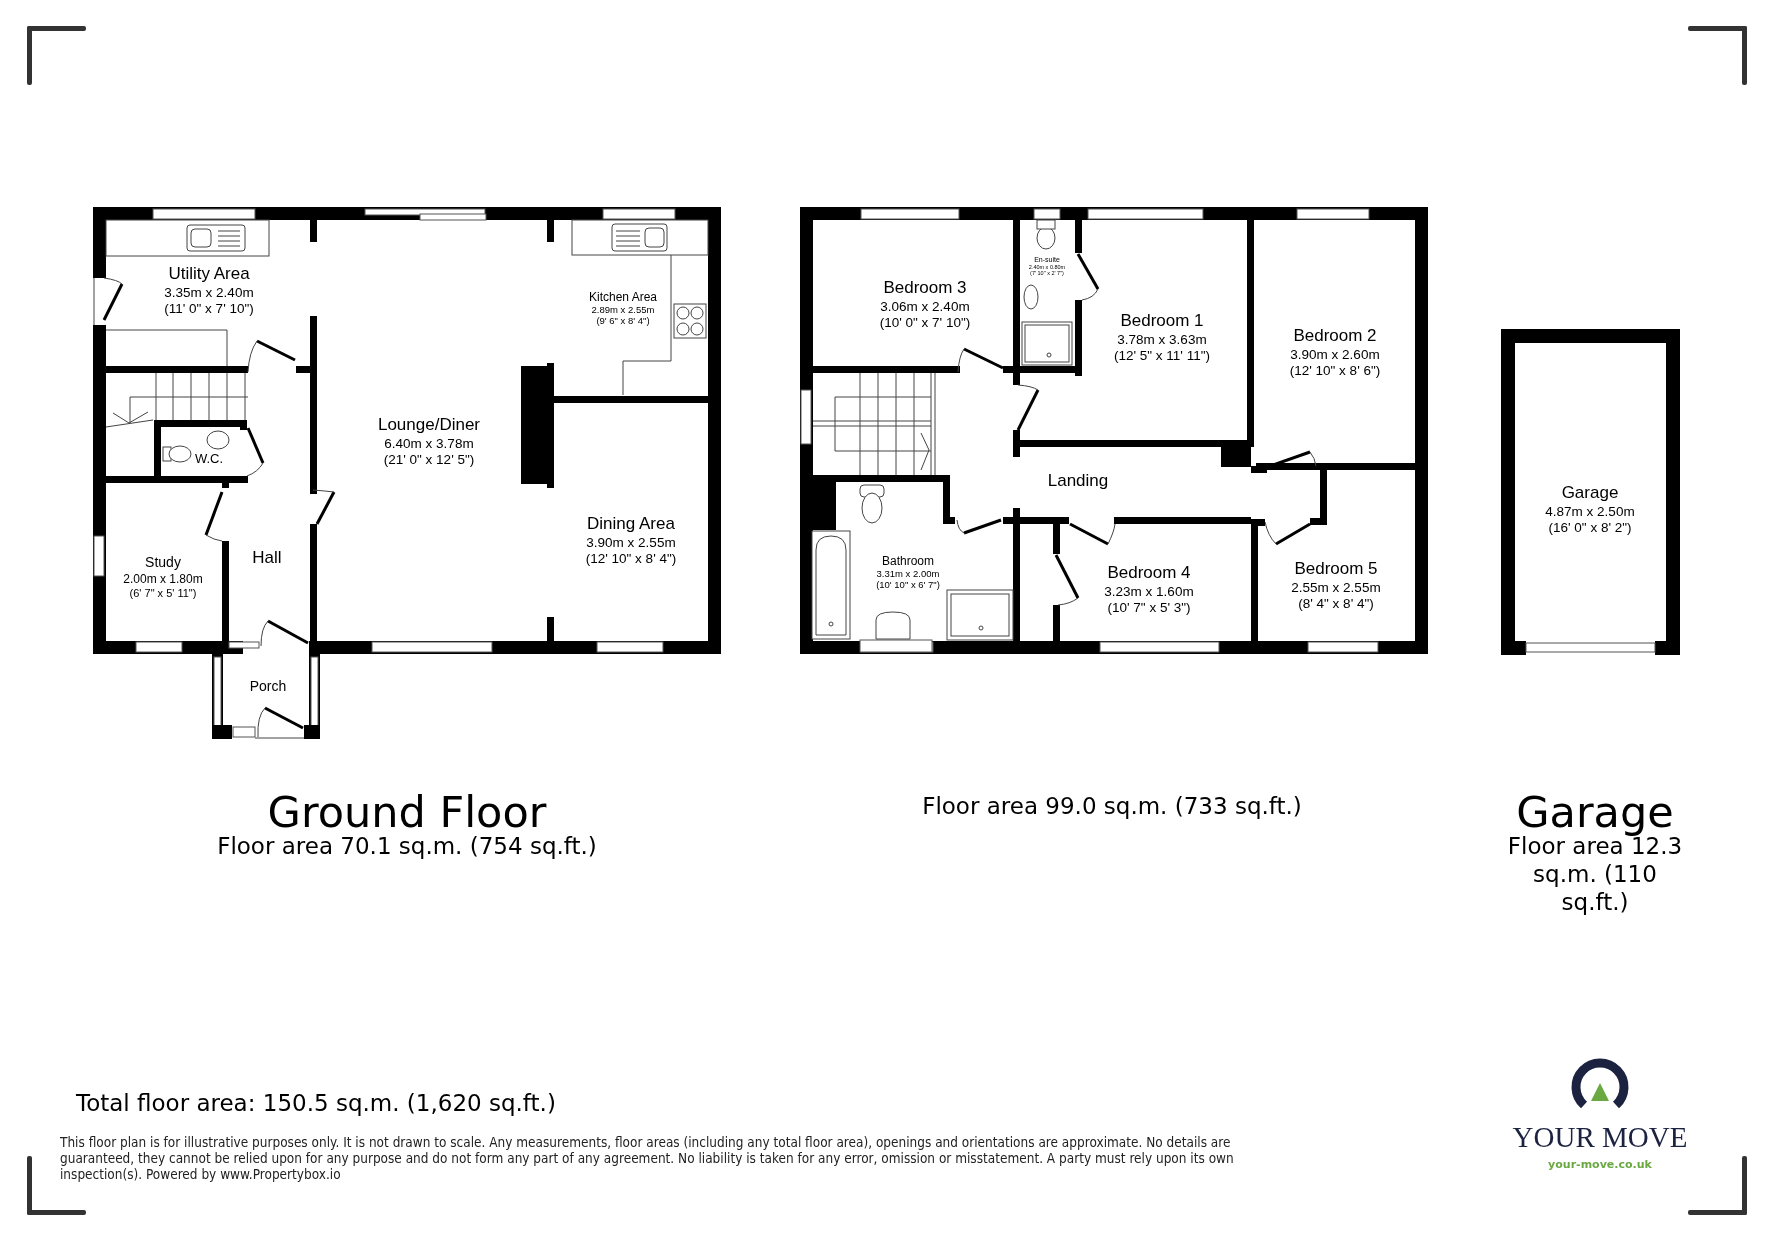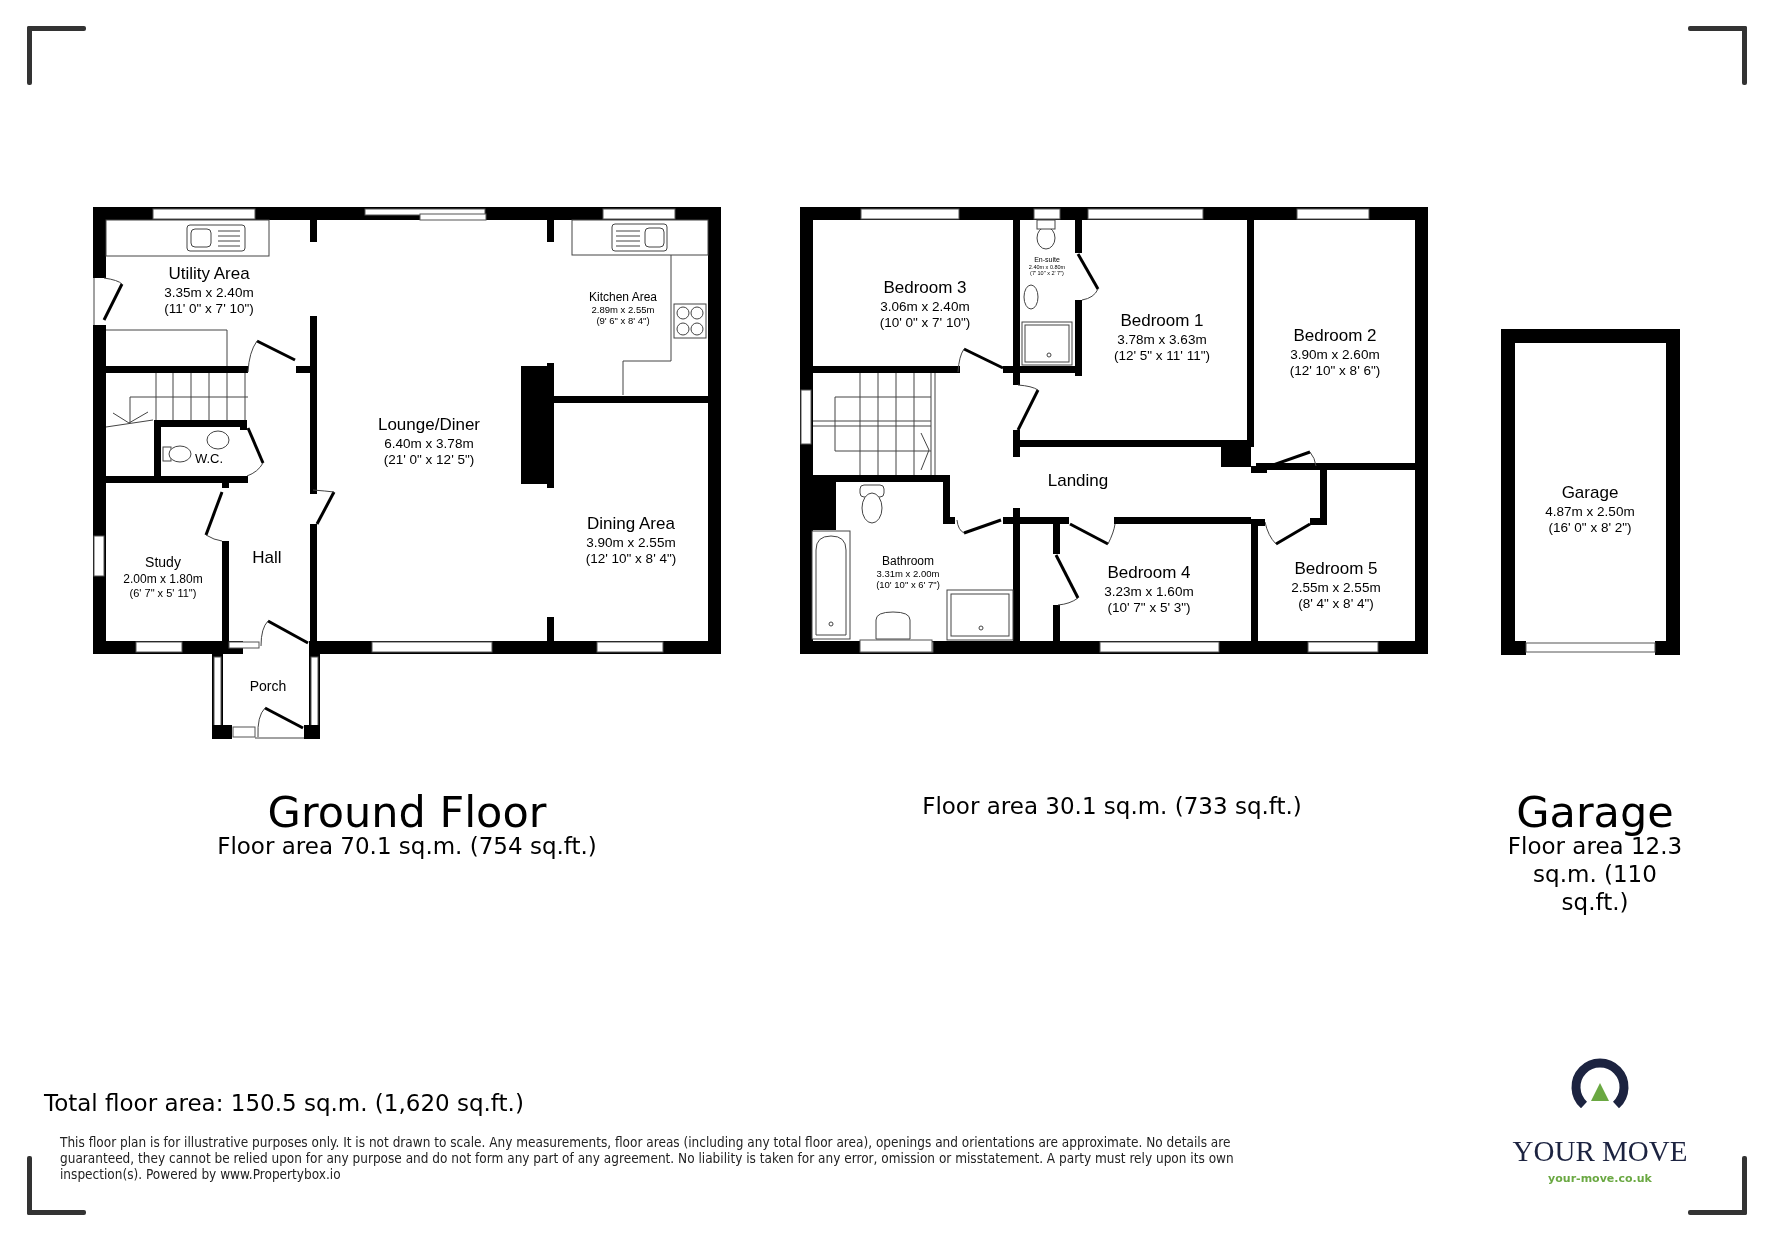--- a/index.html
+++ b/index.html
@@ -15,25 +15,25 @@
   .arc { stroke: #444; stroke-width: 1; fill: none; }
   .rname { font-family: "Liberation Sans", sans-serif; font-size: 17px; fill: #000; text-anchor: middle; }
   .rdim  { font-family: "Liberation Sans", sans-serif; font-size: 13.5px; fill: #000; text-anchor: middle; }
   .rname-s { font-family: "Liberation Sans", sans-serif; font-size: 12px; fill: #000; text-anchor: middle; }
   .rdim-s  { font-family: "Liberation Sans", sans-serif; font-size: 9.5px; fill: #000; text-anchor: middle; }
   .rname-xs { font-family: "Liberation Sans", sans-serif; font-size: 7px; fill: #000; text-anchor: middle; }
   .rdim-xs  { font-family: "Liberation Sans", sans-serif; font-size: 5.5px; fill: #000; text-anchor: middle; }
   .floor-title { position: absolute; text-align: center; font-family: "DejaVu Sans", sans-serif; }
   .floor-title .t { font-size: 43px; line-height: 40px; }
   .floor-title .a { font-size: 23px; line-height: 28px; }
-  .total { position: absolute; left: 44px; top: 1090px; font-family: "DejaVu Sans", sans-serif; font-size: 23px; }
+  .total { position: absolute; left: 76px; top: 1090px; font-family: "DejaVu Sans", sans-serif; font-size: 23px; }
   .disclaimer { position: absolute; left: 60px; top: 1135px; width: 1375px; font-family: "DejaVu Sans", sans-serif;
                 font-size: 13.2px; line-height: 16px; color: #222; transform: scaleX(0.92); transform-origin: left top; }
   .logo { position: absolute; left: 1505px; top: 1055px; width: 190px; text-align: center; }
-  .logo .brand { font-family: "Liberation Serif", serif; font-size: 29px; color: #1c2340; letter-spacing: 0px; margin-top: 20px; }
+  .logo .brand { font-family: "Liberation Serif", serif; font-size: 29px; color: #1c2340; letter-spacing: 0px; margin-top: 6px; }
   .logo .url { font-family: "DejaVu Sans", sans-serif; font-weight: bold; font-size: 11px; color: #6aa842; margin-top: 4px; }
 </style>
 </head>
 <body>
 
 <div class="crop" style="left:27px;top:26px;width:59px;height:5px;"></div>
 <div class="crop" style="left:27px;top:26px;width:5px;height:59px;"></div>
 <div class="crop" style="left:1688px;top:26px;width:59px;height:5px;"></div>
 <div class="crop" style="left:1742px;top:26px;width:5px;height:59px;"></div>
 <div class="crop" style="left:27px;top:1210px;width:59px;height:5px;"></div>
@@ -320,21 +320,21 @@
   <text class="rname" x="1590" y="498">Garage</text>
   <text class="rdim" x="1590" y="516">4.87m x 2.50m</text>
   <text class="rdim" x="1590" y="532">(16' 0" x 8' 2")</text>
 </svg>
 
 <div class="floor-title" style="left:157px;top:792px;width:500px;">
   <div class="t">Ground Floor</div>
   <div class="a">Floor area 70.1 sq.m. (754 sq.ft.)</div>
 </div>
 <div class="floor-title" style="left:862px;top:792px;width:500px;">
-  <div class="a">Floor area 30.1 sq.m. (733 sq.ft.)</div>
+  <div class="a">Floor area 99.0 sq.m. (733 sq.ft.)</div>
 </div>
 <div class="floor-title" style="left:1480px;top:792px;width:230px;">
   <div class="t">Garage</div>
   <div class="a">Floor area 12.3</div>
   <div class="a">sq.m. (110</div>
   <div class="a">sq.ft.)</div>
 </div>
 
 <div class="total">Total floor area: 150.5 sq.m. (1,620 sq.ft.)</div>
 <div class="disclaimer">

